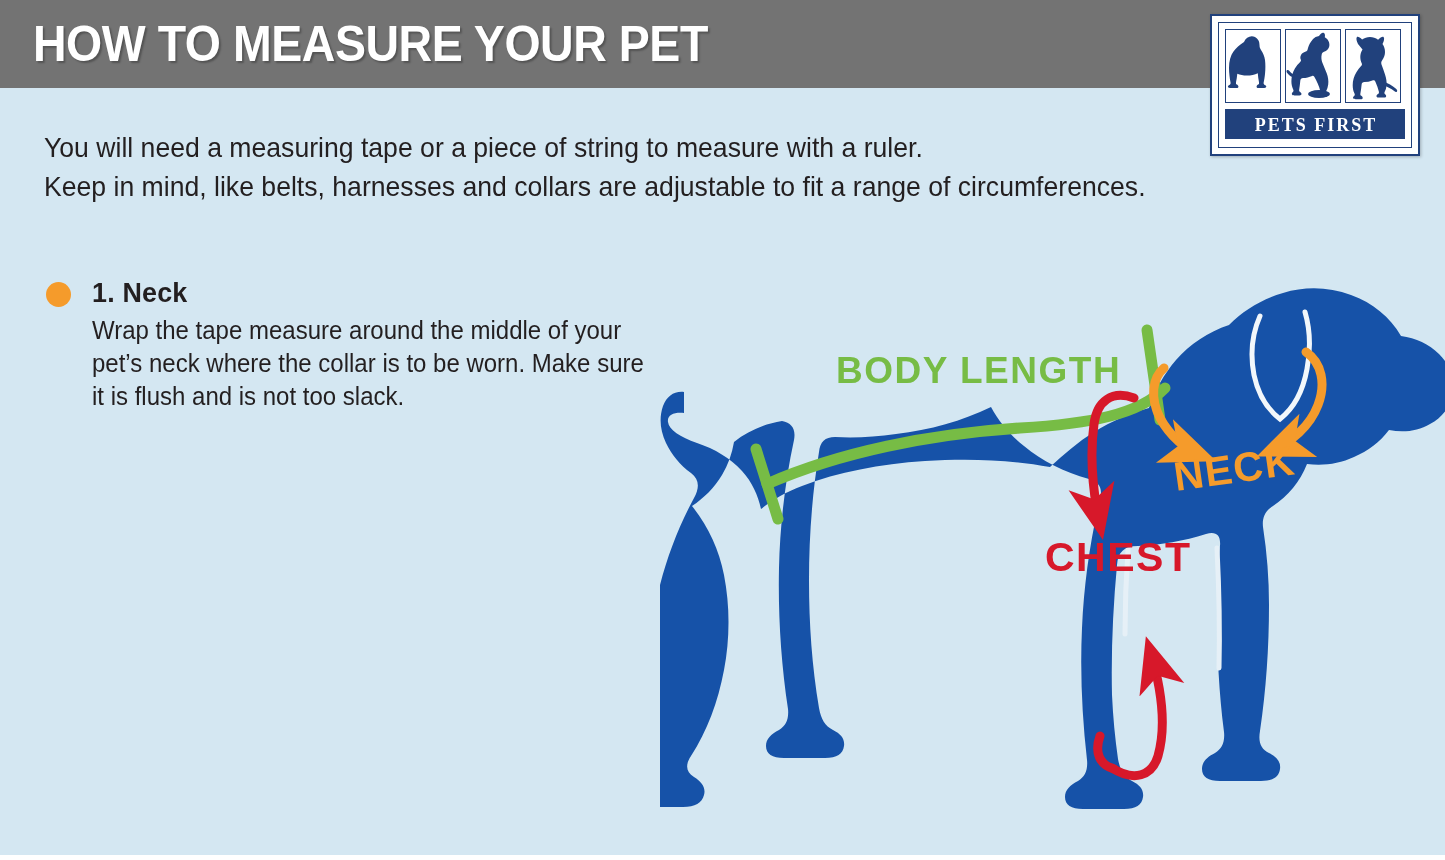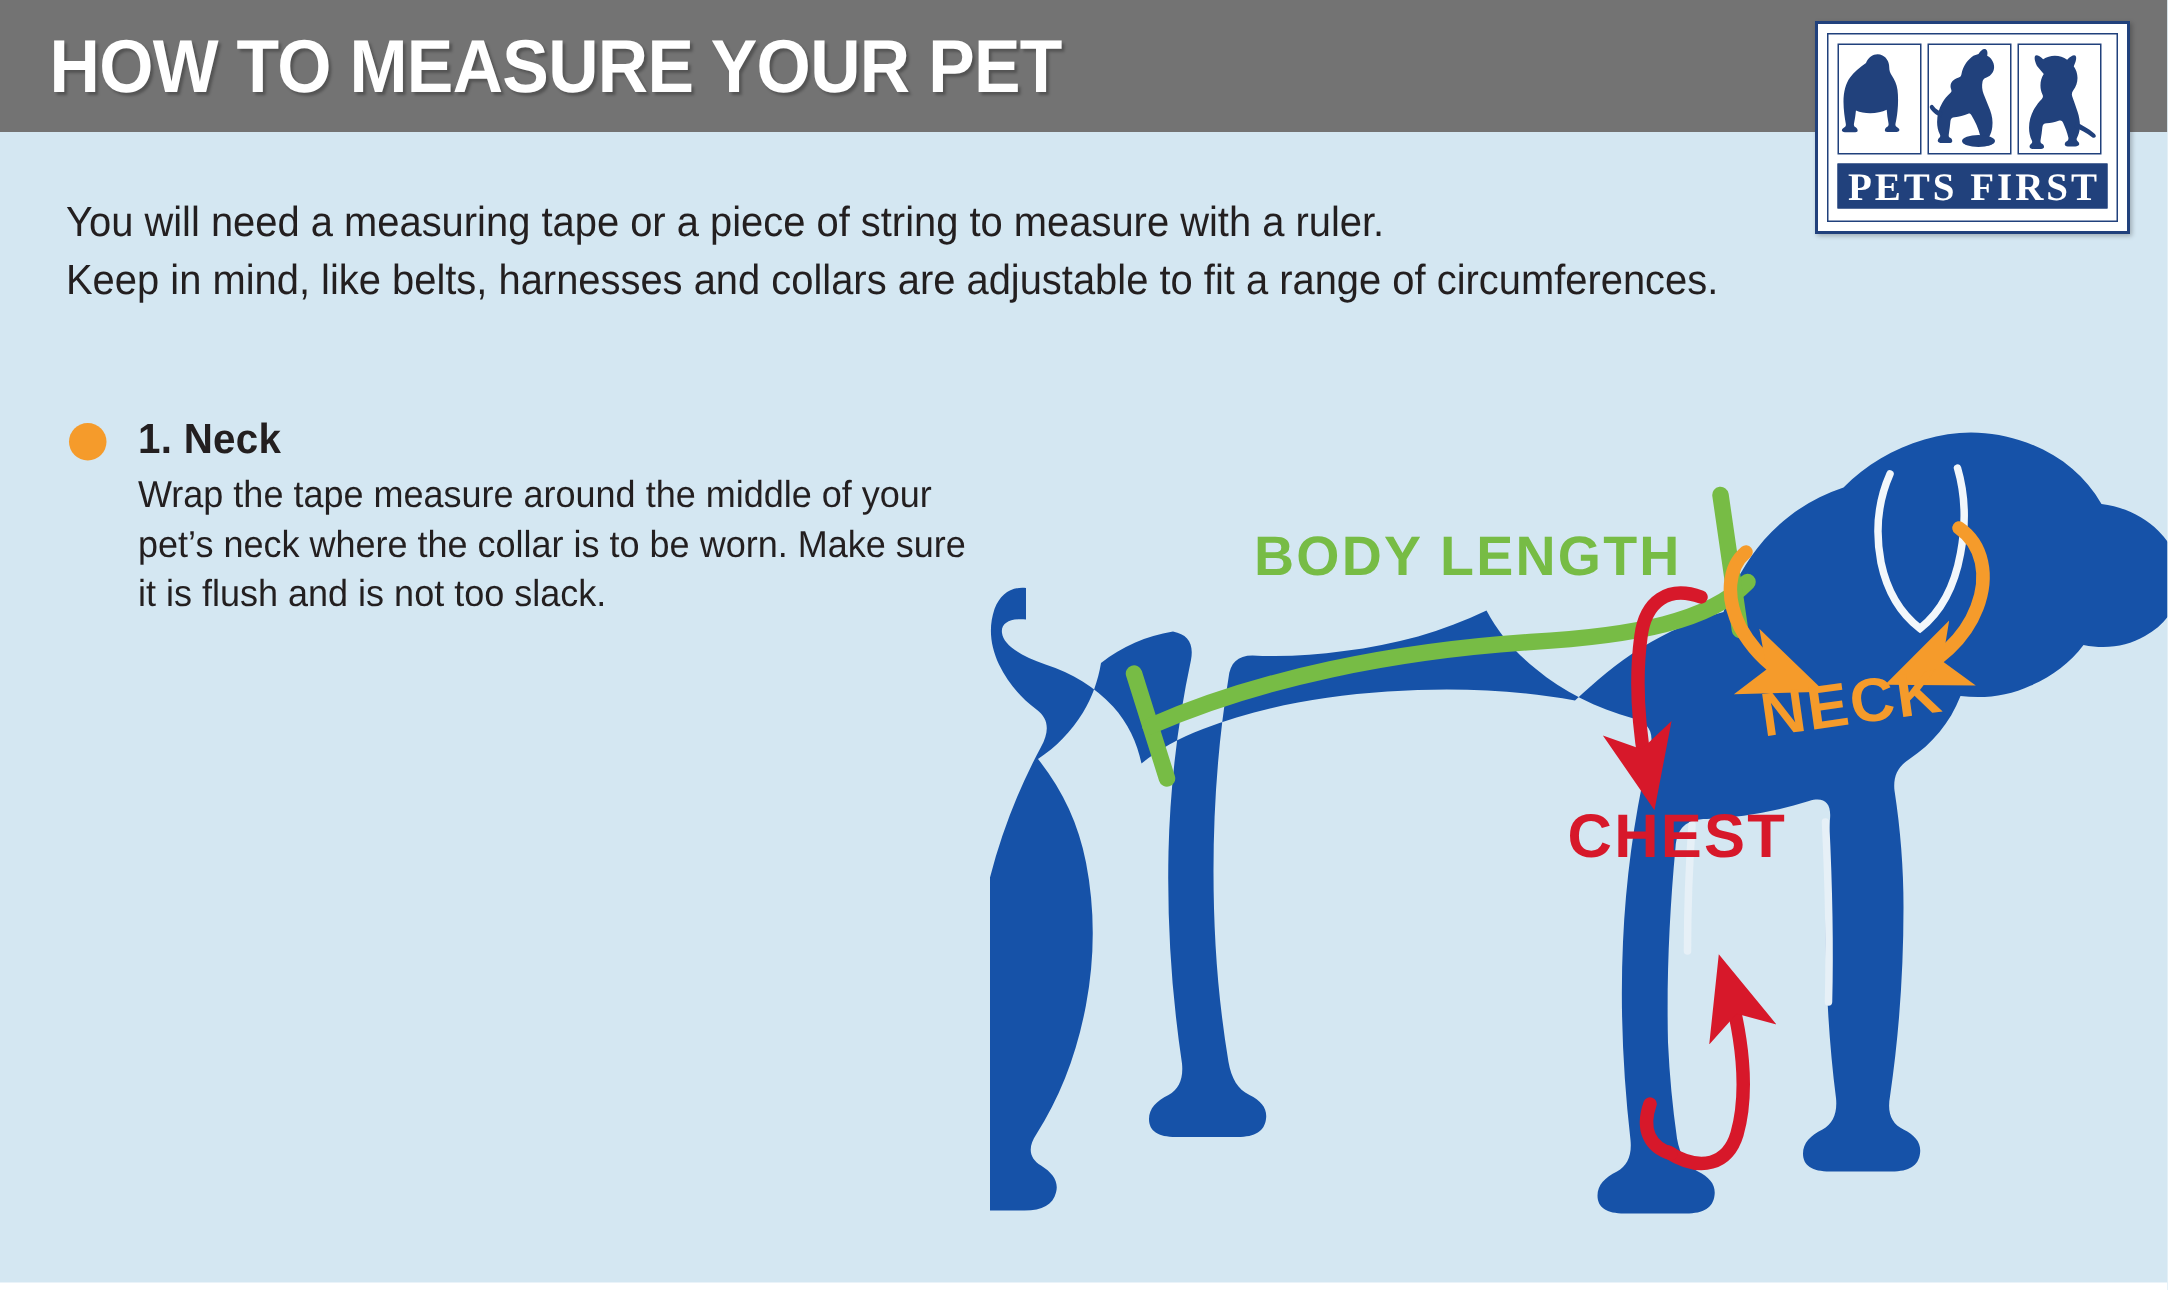--- a/index.html
+++ b/index.html
@@ -94,21 +94,21 @@
     position: absolute;
     left: 0;
     top: 0;
     width: 180px;
     height: 30px;
     line-height: 30px;
     text-align: center;
     color: #ffffff;
     font-family: "Liberation Serif", serif;
     font-weight: bold;
-    font-size: 26px;
+    font-size: 18px;
     letter-spacing: 2px;
     font-variant: small-caps;
     white-space: nowrap;
   }
 
   
   #intro {
     position: absolute;
     left: 44px;
     top: 128px;

